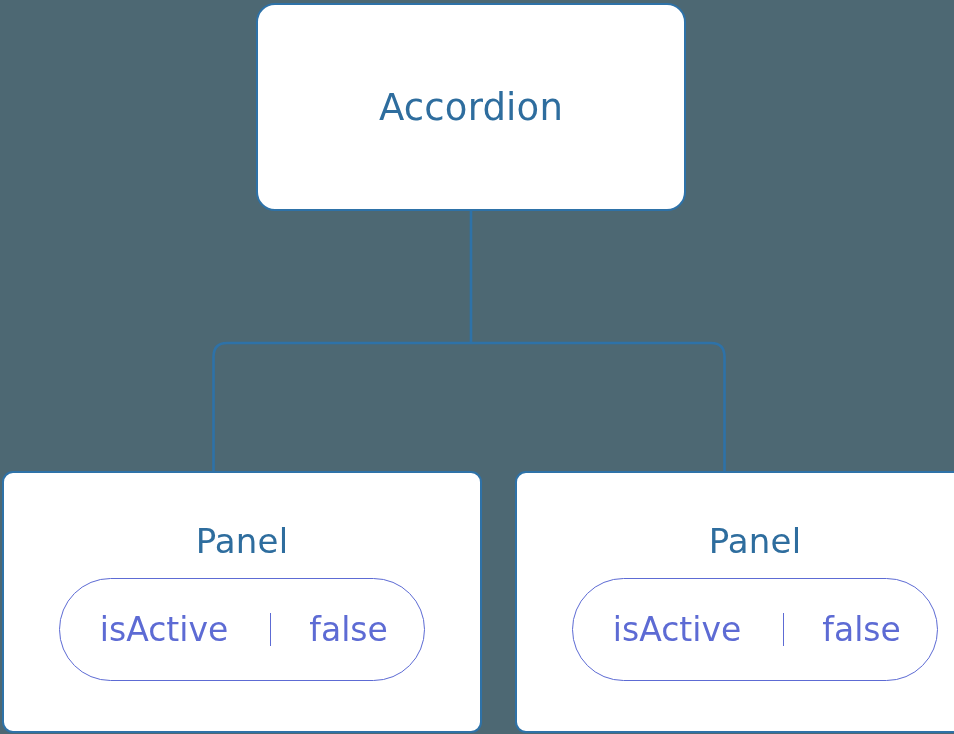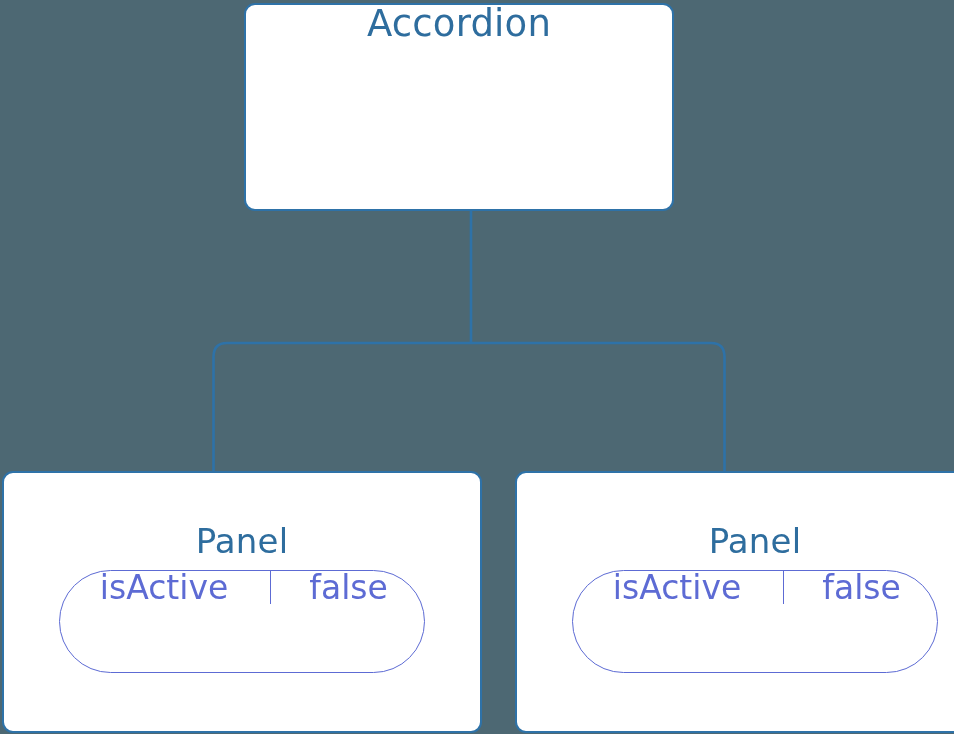--- a/index.html
+++ b/index.html
@@ -35,24 +35,26 @@
     z-index: 2;
     background: #ffffff;
     border: 2.5px solid #2e72a8;
     border-radius: 11px;
     box-sizing: border-box;
     display: flex;
     flex-direction: column;
     align-items: center;
   }
   .node-root {
-    left: 244px;
+    left: 256px;
     top: 3px;
     width: 430px;
     height: 208px;
+    justify-content: center;
+    border-radius: 19px;
   }
   .node-panel {
     top: 471px;
     width: 480px;
     height: 262px;
     justify-content: flex-start;
   }
   .node-panel-left  { left: 2px; }
   .node-panel-right { left: 515px; }
 
@@ -65,28 +67,28 @@
   }
   .node-root .node-title {
     font-size: 37px;
   }
   .node-panel .node-title {
     margin-top: 51px;
   }
 
   
   .pill {
-    margin-top: 12px;
+    margin-top: 20px;
     height: 103px;
     width: 366px;
     border: 1.6px solid #5d6bd4;
     border-radius: 52px;
     box-sizing: border-box;
     display: flex;
-    align-items: flex-start;
+    align-items: center;
     background: transparent;
   }
   .pill-key,
   .pill-val {
     display: flex;
     align-items: center;
     justify-content: center;
     color: #5d6bd4;
     font-size: 33px;
     line-height: 1;

